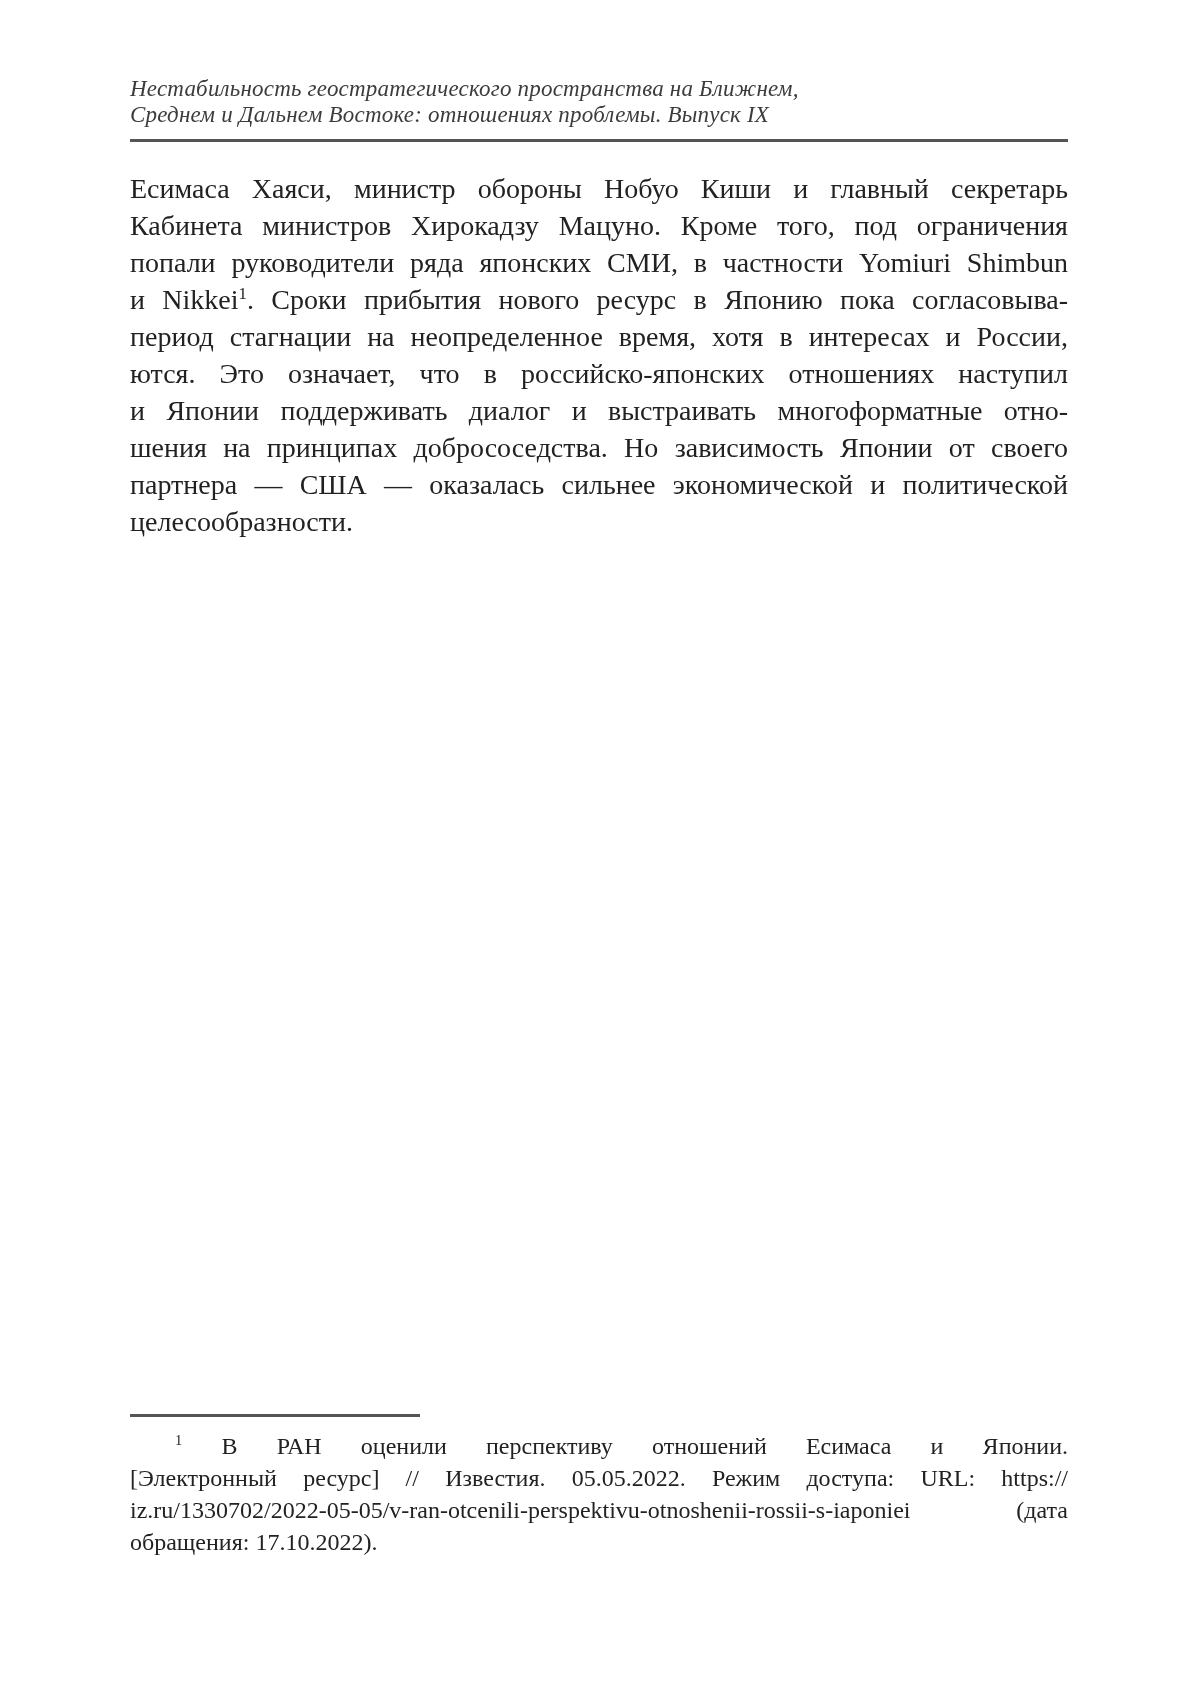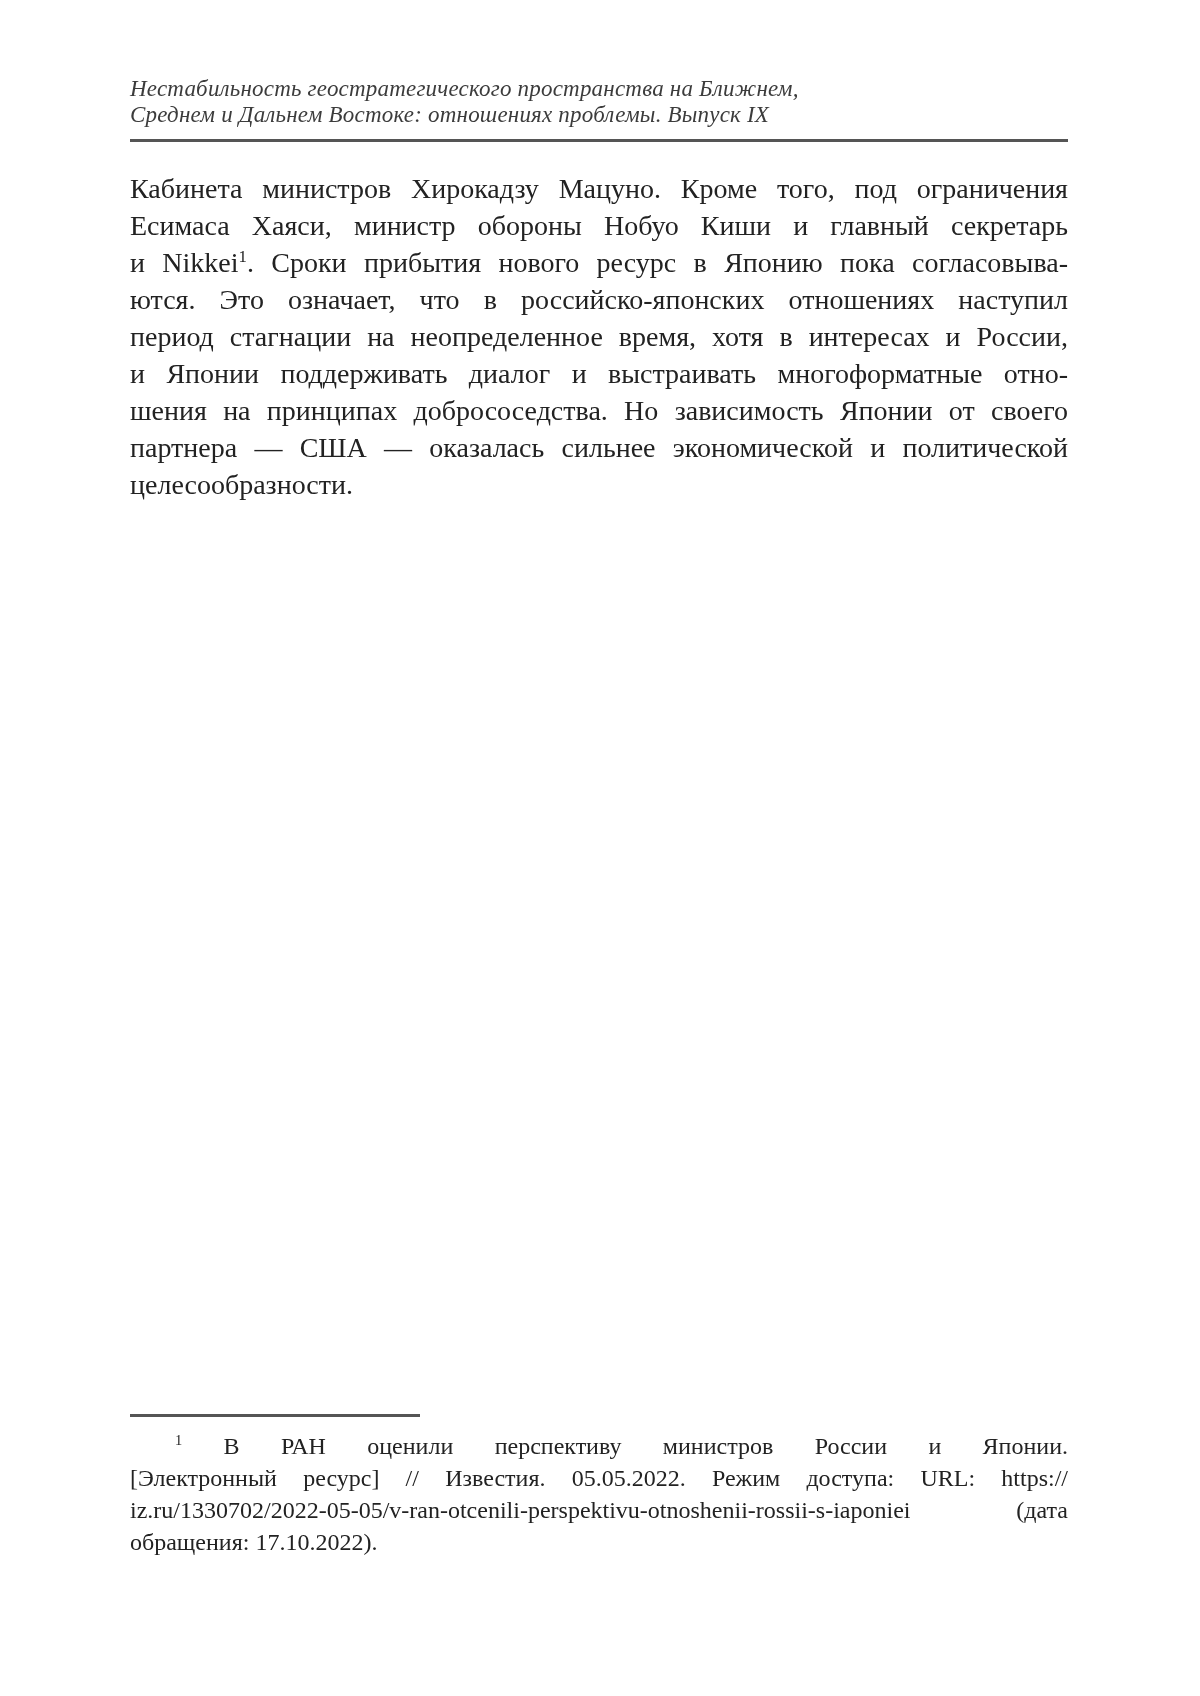--- a/index.html
+++ b/index.html
@@ -95,36 +95,37 @@
 <div class="page">
 
   <div class="running-header">
     <div>Нестабильность геостратегического пространства на Ближнем,</div>
     <div>Среднем и Дальнем Востоке: отношениях проблемы. Выпуск IX</div>
   </div>
 
   <div class="header-rule"></div>
 
   <div class="body-text">
+    <div class="bline">Есимаса Хаяси, министр обороны Нобуо Киши и главный секретарь</div>
     <div class="bline">Кабинета министров Хирокадзу Мацуно. Кроме того, под ограничения</div>
-    <div class="bline">Есимаса Хаяси, министр обороны Нобуо Киши и главный секретарь</div>
+    <div class="bline">попали руководители ряда японских СМИ, в частности Yomiuri Shimbun</div>
     <div class="bline"><span>и Nikkei</span><sup class="supref">1</sup><span>. Сроки прибытия нового ресурс в Японию пока согласовыва-</span></div>
+    <div class="bline">период стагнации на неопределенное время, хотя в интересах и России,</div>
     <div class="bline">ются. Это означает, что в российско-японских отношениях наступил</div>
-    <div class="bline">период стагнации на неопределенное время, хотя в интересах и России,</div>
     <div class="bline">и Японии поддерживать диалог и выстраивать многоформатные отно-</div>
     <div class="bline">шения на принципах добрососедства. Но зависимость Японии от своего</div>
     <div class="bline">партнера — США — оказалась сильнее экономической и политической</div>
     <div class="bline last">целесообразности.</div>
   </div>
 
   <div class="footnote-rule"></div>
 
   <div class="footnote">
     <div class="fline first">
       <sup class="supref">1</sup>
-      <span>В РАН оценили перспективу министров России и Японии.</span>
+      <span>В РАН оценили перспективу отношений Есимаса и Японии.</span>
     </div>
     <div class="fline">[Электронный ресурс] // Известия. 05.05.2022. Режим доступа: URL: https://</div>
     <div class="fline">iz.ru/1330702/2022-05-05/v-ran-otcenili-perspektivu-otnoshenii-rossii-s-iaponiei (дата</div>
     <div class="fline last">обращения: 17.10.2022).</div>
   </div>
 
 </div>
 
 </body></html>

